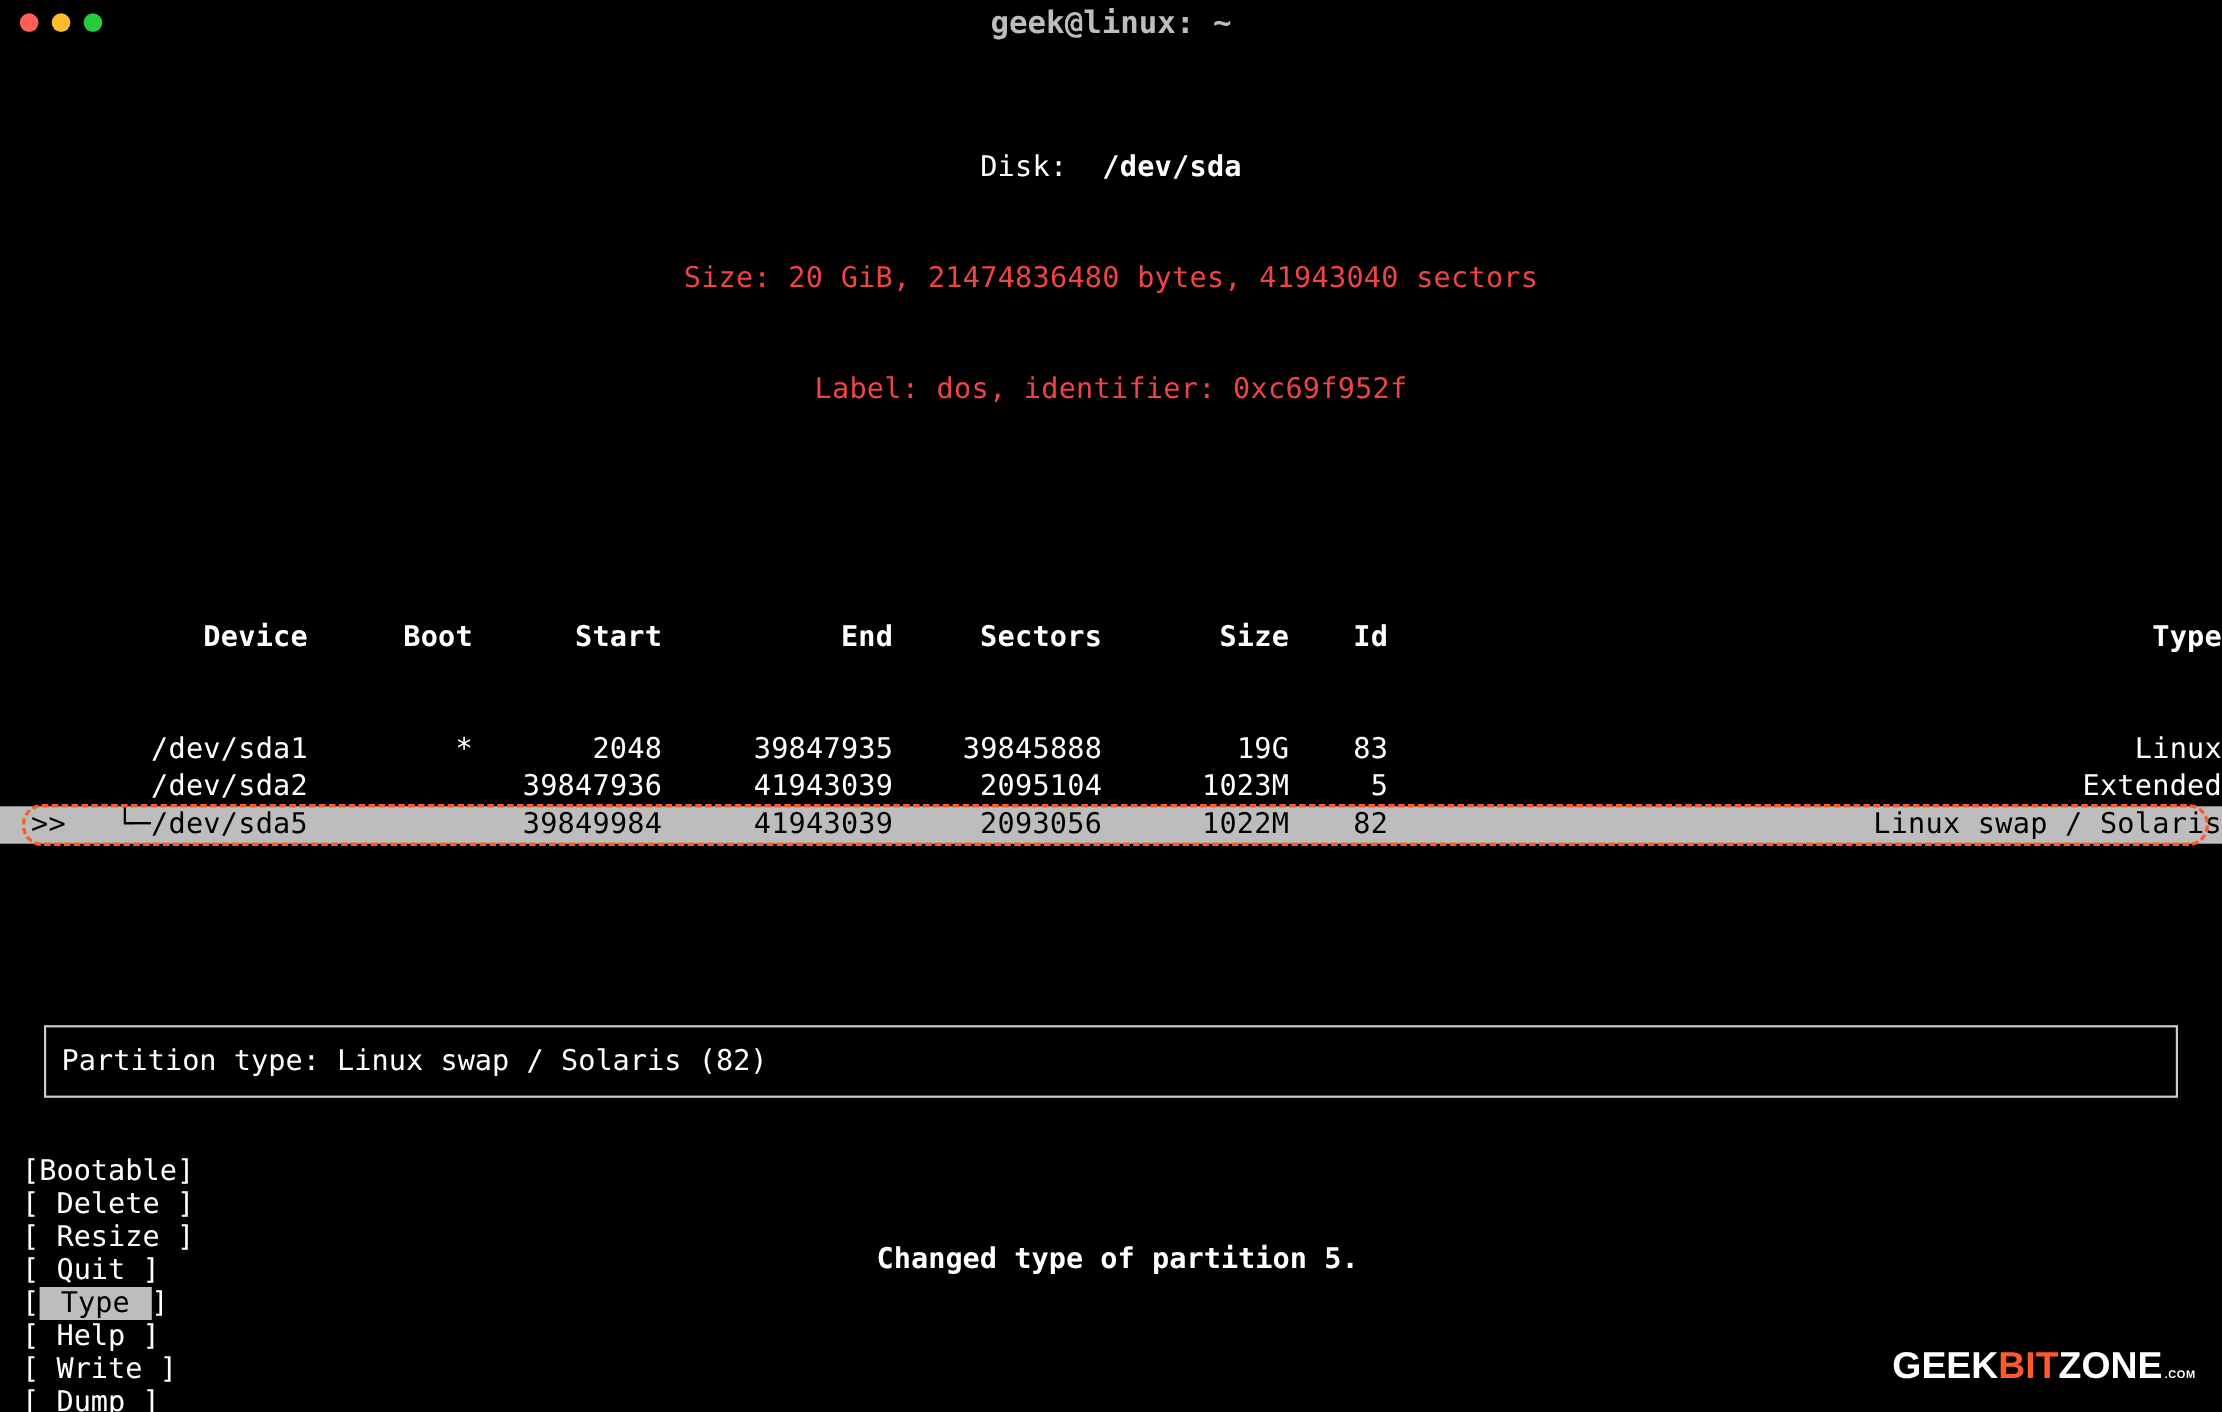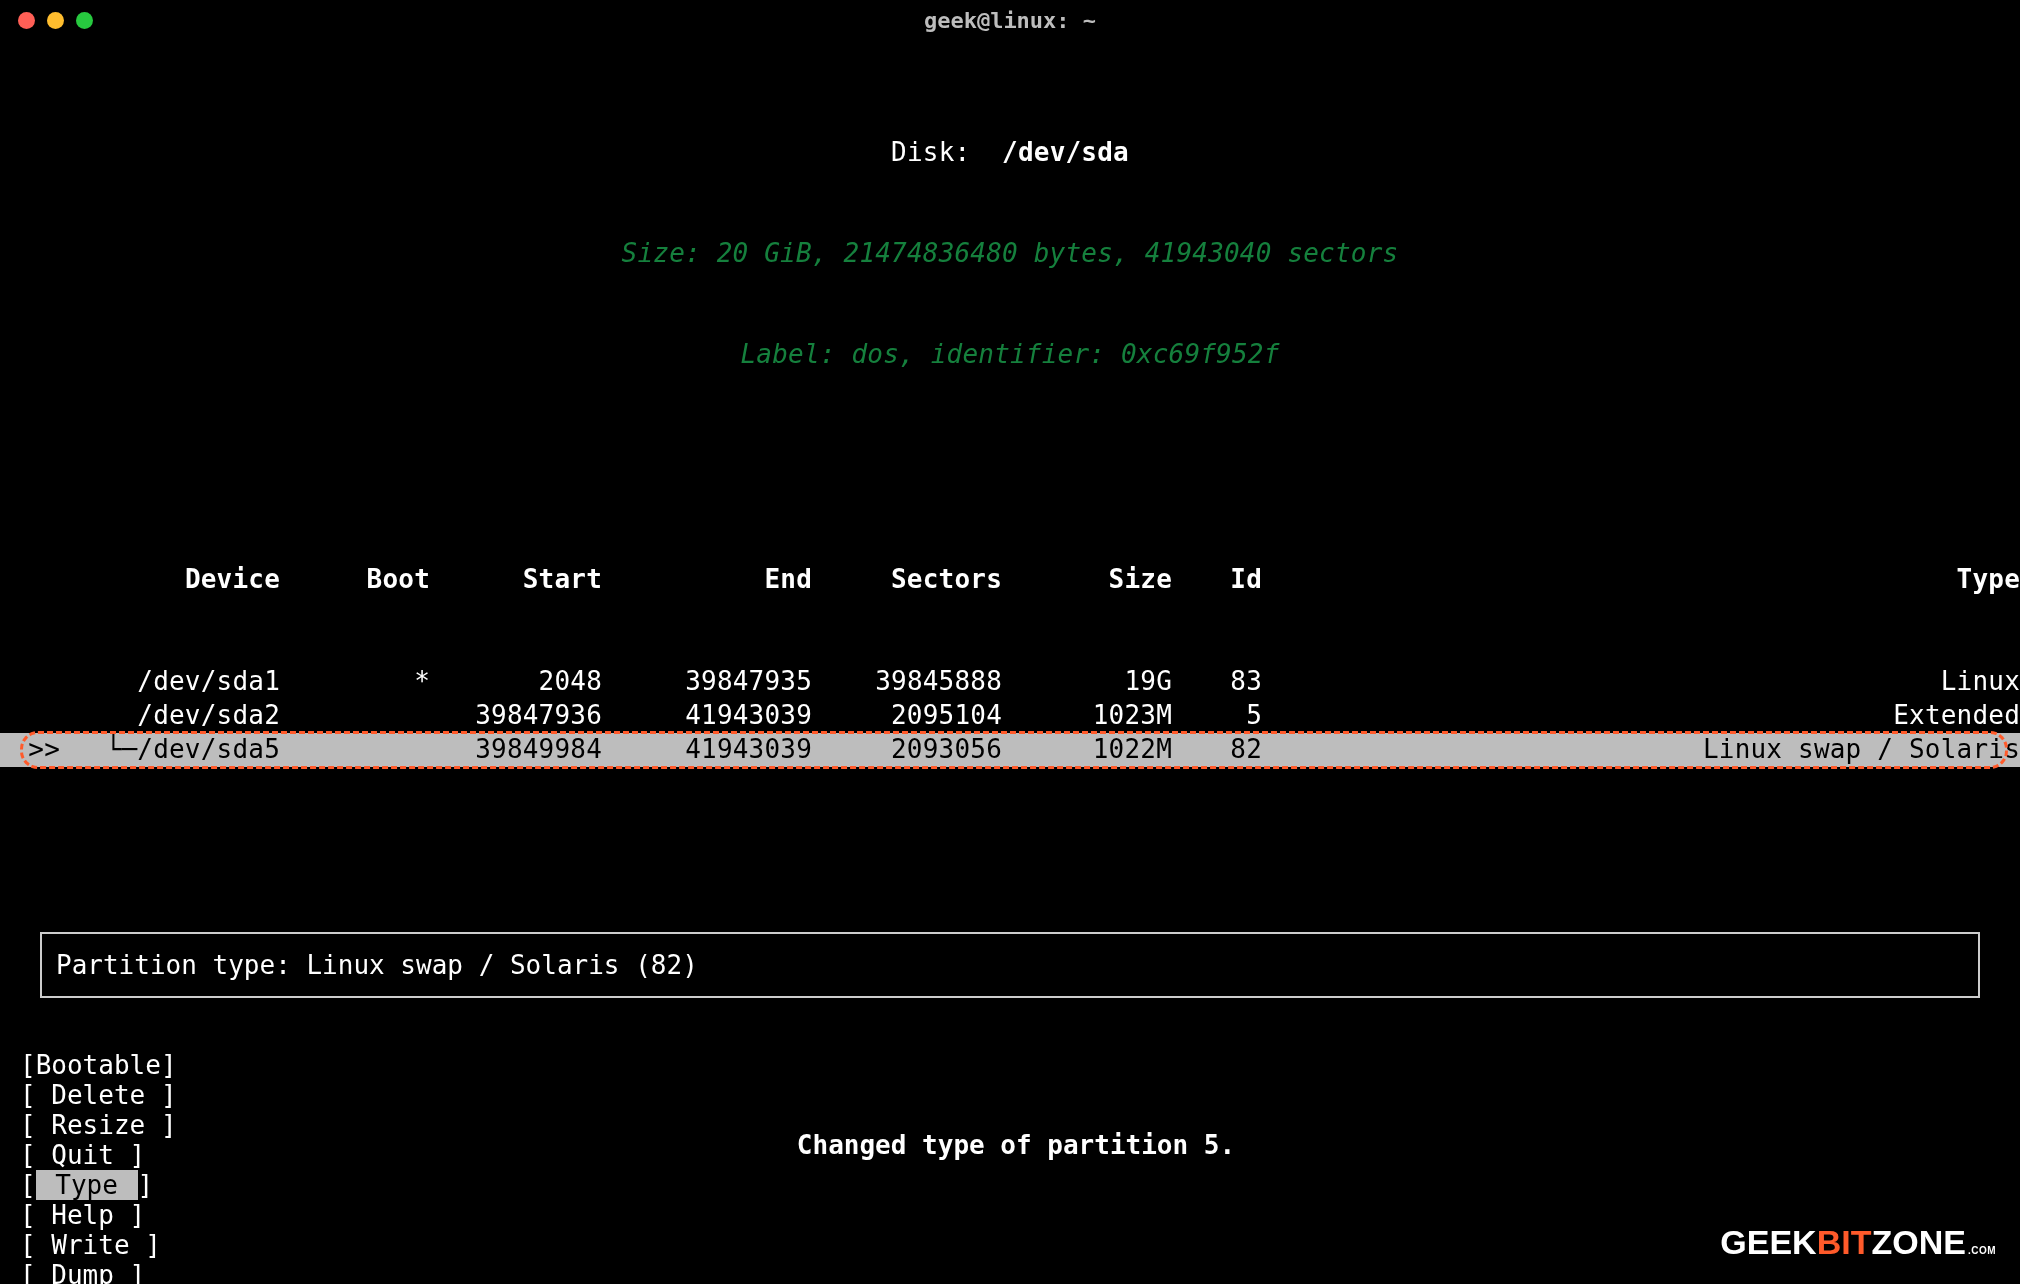--- a/index.html
+++ b/index.html
@@ -24,39 +24,38 @@
     .tl { width: 17px; height: 17px; border-radius: 50%; }
     .tl-red { background: #ff5f56; }
     .tl-yellow { background: #ffbd2e; }
     .tl-green { background: #27c93f; }
     .title {
       position: absolute;
       left: 50%;
       transform: translateX(-50%);
       color: #bdbdbd;
       font-weight: bold;
-      font-size: 22px;
+      font-size: 28px;
     }
     .term {
       padding: 28px 0 0 0;
       white-space: pre;
       font-size: 26px;
       line-height: 1.3;
       letter-spacing: 0.2px;
     }
     .hdr {
       text-align: center;
       font-weight: bold;
     }
     .hdr-label { font-weight: normal; }
     .hdr-value { }
     .sub {
       text-align: center;
-      color: #15803d;
-      font-style: italic;
+      color: #ef4444;
     }
     .table {
       margin-top: 22px;
       position: relative;
     }
     .row {
       display: grid;
       grid-template-columns: 60px 220px 150px 200px 210px 190px 170px 90px 1fr;
       padding: 0 0;
       height: 34px;

